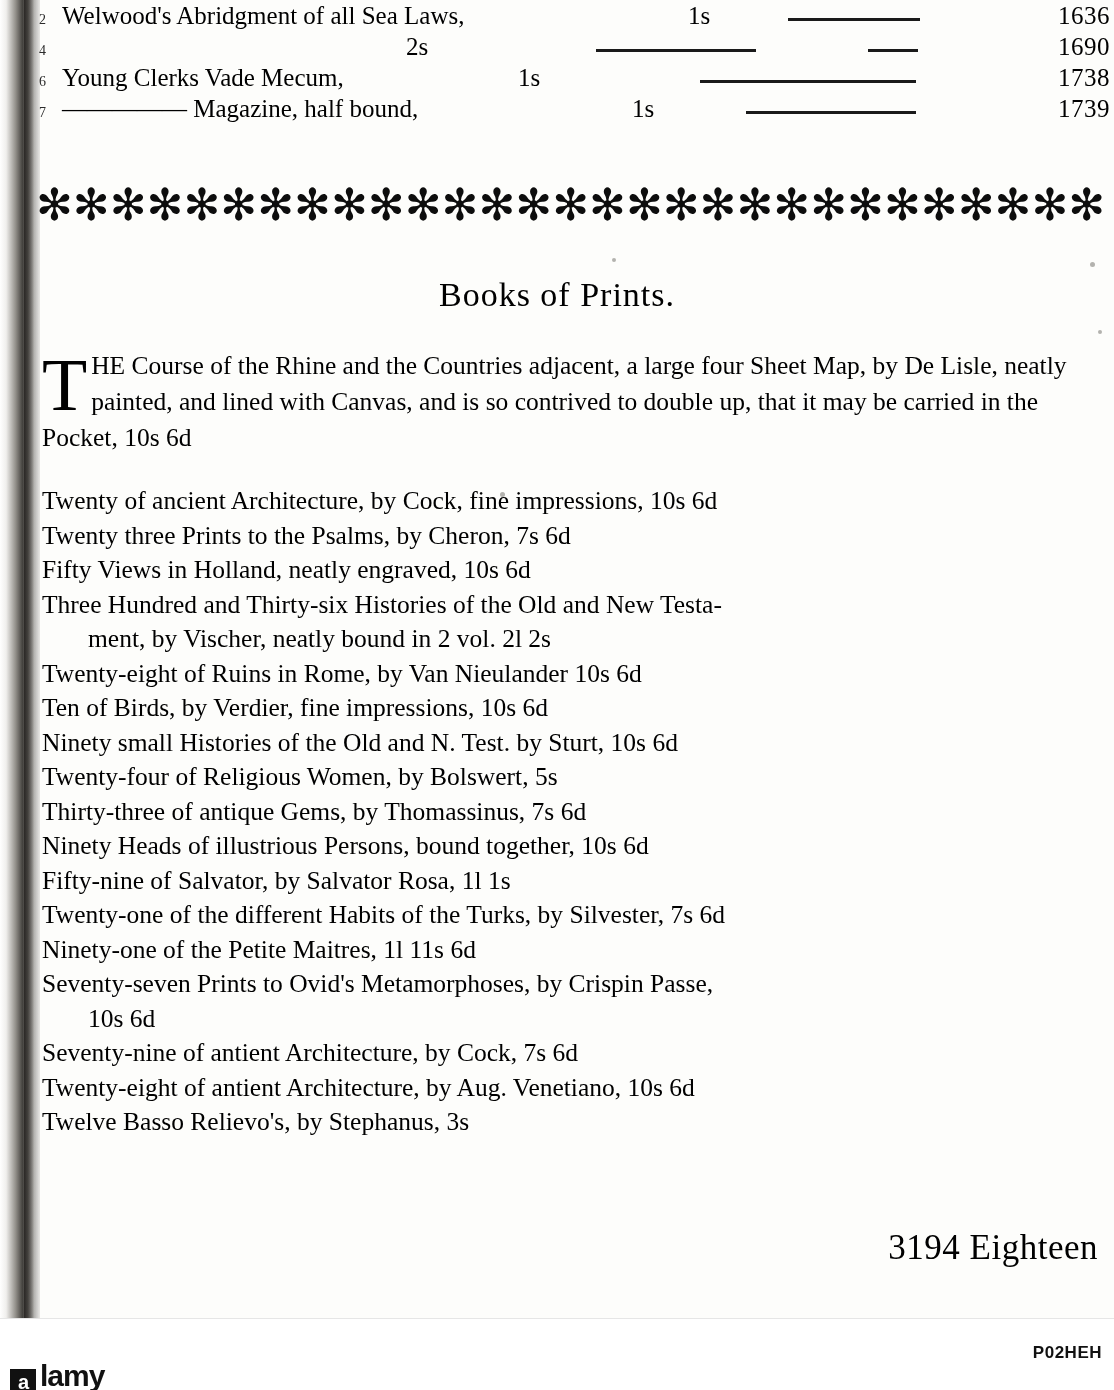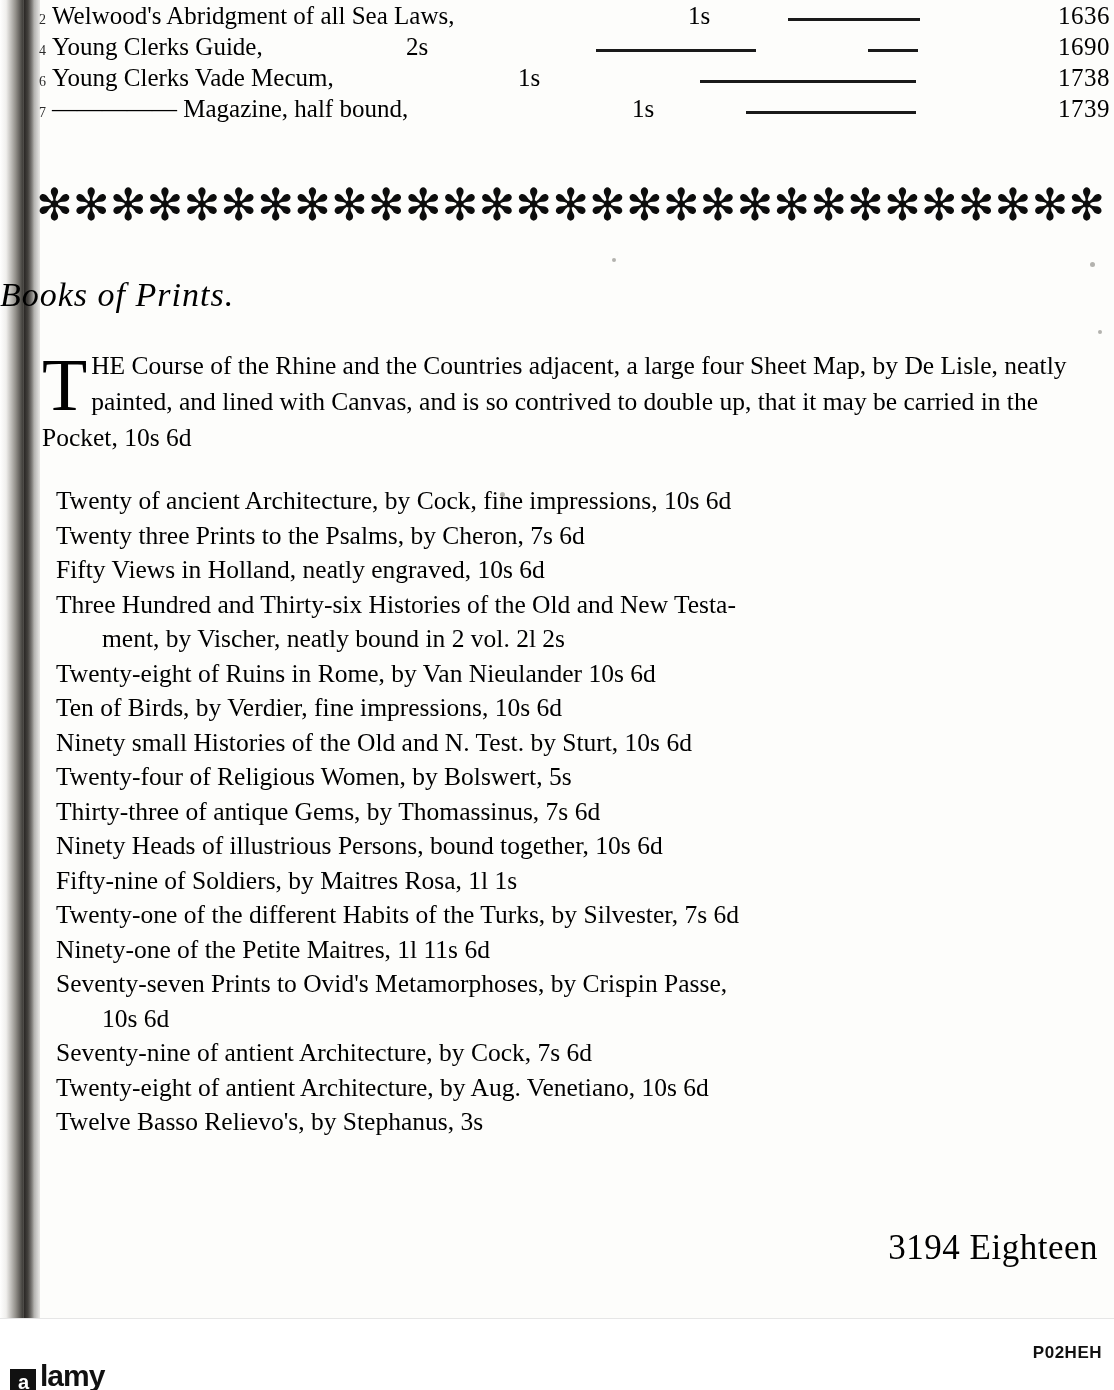--- a/index.html
+++ b/index.html
@@ -66,21 +66,21 @@
     position: absolute;
     left: 0px;
     top: 4px;
     font-size: 14px;
     color: #2b2b2b;
     width: 18px;
     text-align: right;
   }
   .title {
     position: absolute;
-    left: 24px;
+    left: 34px;
     top: 0;
   }
   .price {
     position: absolute;
     top: 0;
   }
   .leader {
     position: absolute;
     top: 18px;
     height: 3px;
@@ -107,38 +107,37 @@
     color: #0d0d0d;
     white-space: nowrap;
   }
 
   
   .heading {
     position: absolute;
     left: 0;
     top: 276px;
     width: 1114px;
-    font-style: italic;
+    text-align: center;
     font-size: 34px;
     letter-spacing: 1px;
   }
 
   
   .body {
     position: absolute;
     left: 42px;
     top: 348px;
     width: 1068px;
     font-size: 25.5px;
     line-height: 34.5px;
   }
   .entry {
     position: relative;
     white-space: nowrap;
-    margin-left: 14px;
   }
   .indent { padding-left: 46px; }
 
   
   .first {
     position: relative;
     min-height: 136px;
   }
   .dropcap {
     float: left;
@@ -236,21 +235,20 @@
       <div class="toprow">
         <span class="rownum">2</span>
         <span class="title">Welwood's Abridgment of all Sea Laws,</span>
         <span class="price" style="left:660px;">1s</span>
         <span class="leader" style="left:760px;width:132px;"></span>
         <span class="pageno">1636</span>
       </div>
 
       <div class="toprow">
         <span class="rownum">4</span>
-        <span class="title">Young Clerks Guide,</span>
         <span class="price" style="left:378px;">2s</span>
         <span class="leader" style="left:568px;width:160px;"></span>
         <span class="leader" style="left:840px;width:50px;"></span>
         <span class="pageno">1690</span>
       </div>
 
       <div class="toprow">
         <span class="rownum">6</span>
         <span class="title">Young Clerks Vade Mecum,</span>
         <span class="price" style="left:490px;">1s</span>
@@ -285,21 +283,21 @@
       <div class="entry">Twenty three Prints to the Psalms, by Cheron,   7s 6d</div>
       <div class="entry">Fifty Views in Holland, neatly engraved,   10s 6d</div>
       <div class="entry">Three Hundred and Thirty-six Histories of the Old and New Testa-</div>
       <div class="entry indent">ment, by Vischer, neatly bound in 2 vol.   2l 2s</div>
       <div class="entry">Twenty-eight of Ruins in Rome, by Van Nieulander   10s 6d</div>
       <div class="entry">Ten of Birds, by Verdier, fine impressions,   10s 6d</div>
       <div class="entry">Ninety small Histories of the Old and N. Test. by Sturt,   10s 6d</div>
       <div class="entry">Twenty-four of Religious Women, by Bolswert,   5s</div>
       <div class="entry">Thirty-three of antique Gems, by Thomassinus,   7s 6d</div>
       <div class="entry">Ninety Heads of illustrious Persons, bound together,   10s 6d</div>
-      <div class="entry">Fifty-nine of Soldiers, by Maitres Rosa,   1l 1s</div>
+      <div class="entry">Fifty-nine of Salvator, by Salvator Rosa,   1l 1s</div>
       <div class="entry">Twenty-one of the different Habits of the Turks, by Silvester, 7s 6d</div>
       <div class="entry">Ninety-one of the Petite Maitres,   1l 11s 6d</div>
       <div class="entry">Seventy-seven Prints to Ovid's Metamorphoses, by Crispin Passe,</div>
       <div class="entry indent">10s 6d</div>
       <div class="entry">Seventy-nine of antient Architecture, by Cock,   7s 6d</div>
       <div class="entry">Twenty-eight of antient Architecture, by Aug. Venetiano,   10s 6d</div>
       <div class="entry">Twelve Basso Relievo's, by Stephanus,   3s</div>
     </div>
 
     <div class="total">3194 Eighteen</div>

